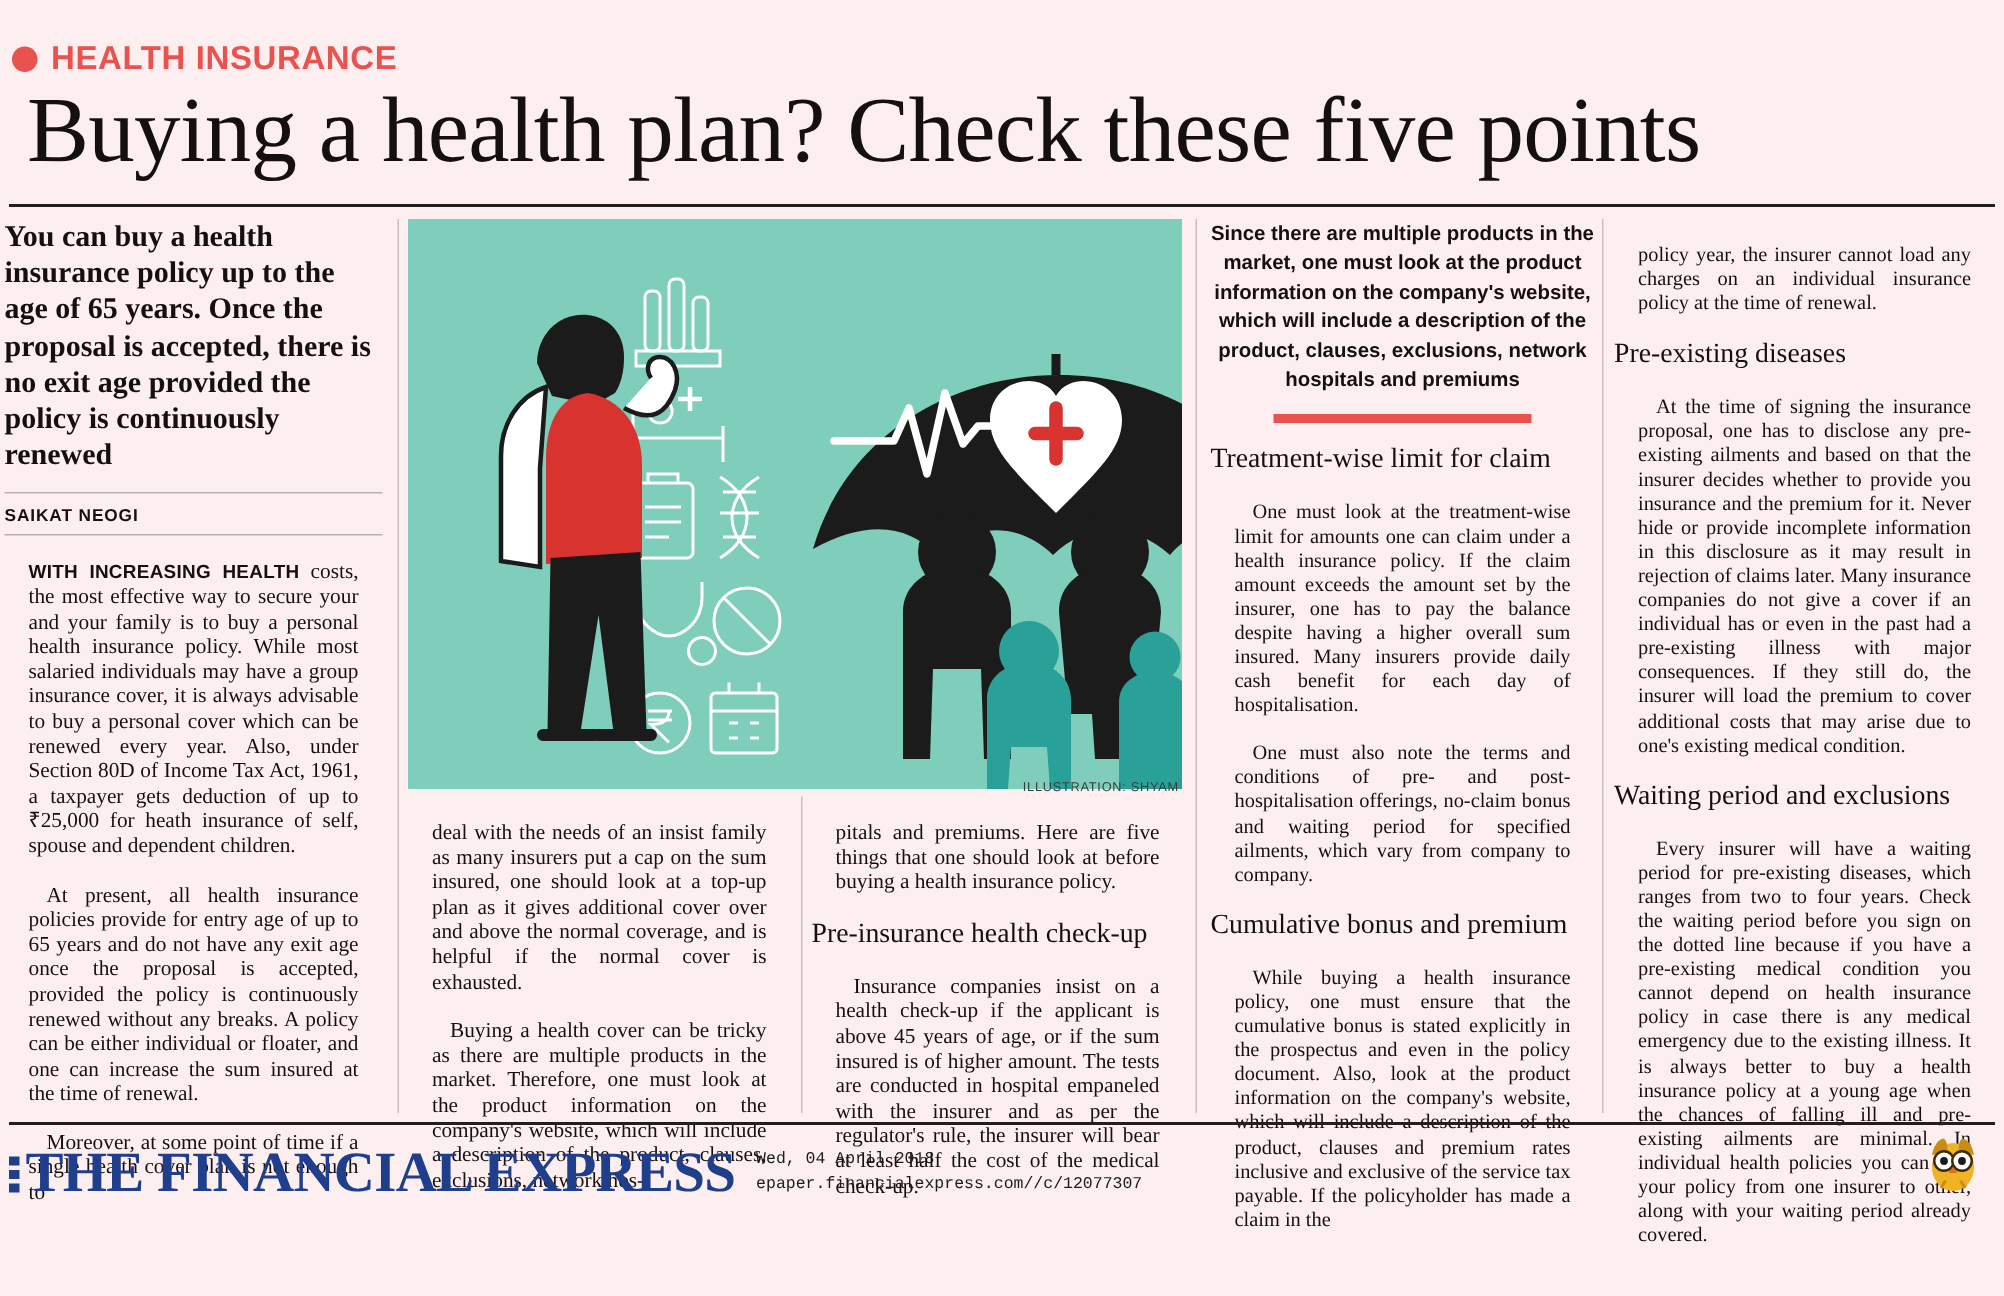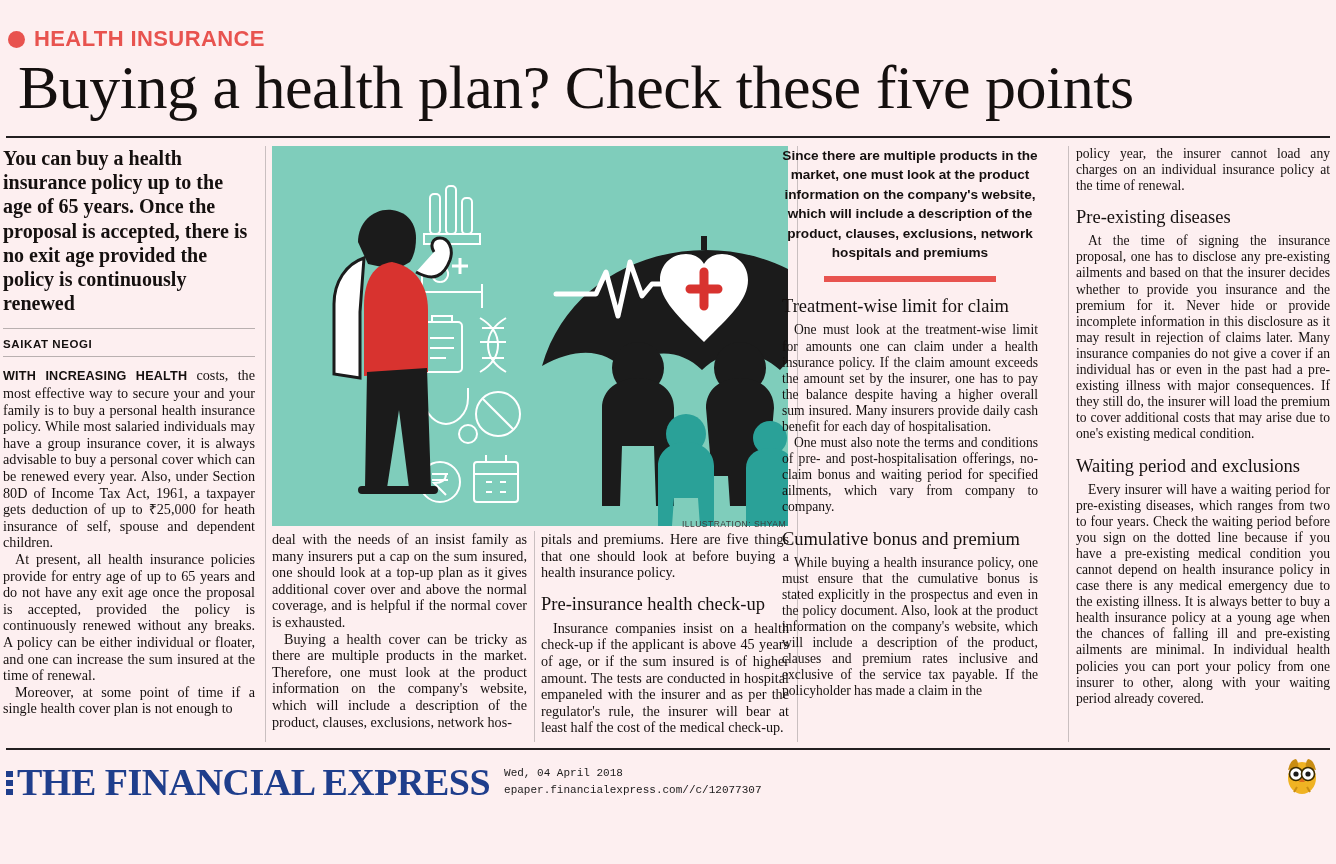--- a/index.html
+++ b/index.html
@@ -75,21 +75,21 @@
     width: 100%; height: 1px; background: #b9b0b0;
     margin: 6px 0 10px 0;
   }
   .body-text {
     font-family: "Liberation Serif", serif;
     font-size: 14.2px;
     line-height: 16.6px;
     text-align: justify;
     color: #15100f;
   }
-  .body-text p { margin: 0; }
+  .body-text p { margin: 16px; }
   .body-text p + p { text-indent: 12px; }
   .lead-in {
     font-family: "Liberation Sans", sans-serif;
     font-weight: bold;
     font-size: 12.6px;
     letter-spacing: 0.2px;
   }
   
   .illo {
     position: absolute; left: 272px; top: 146px;
@@ -112,21 +112,21 @@
   .col2 {
     position: absolute; left: 272px; top: 531px;
     width: 255px;
   }
   .col3 {
     position: absolute; left: 541px; top: 531px;
     width: 248px;
   }
   
   .col4 {
-    position: absolute; left: 782px; top: 146px;
+    position: absolute; left: 807px; top: 146px;
     width: 256px;
   }
   .pullquote {
     font-family: "Liberation Sans", sans-serif;
     font-weight: bold;
     font-size: 13.6px;
     line-height: 19.4px;
     text-align: center;
     color: #15100f;
   }

